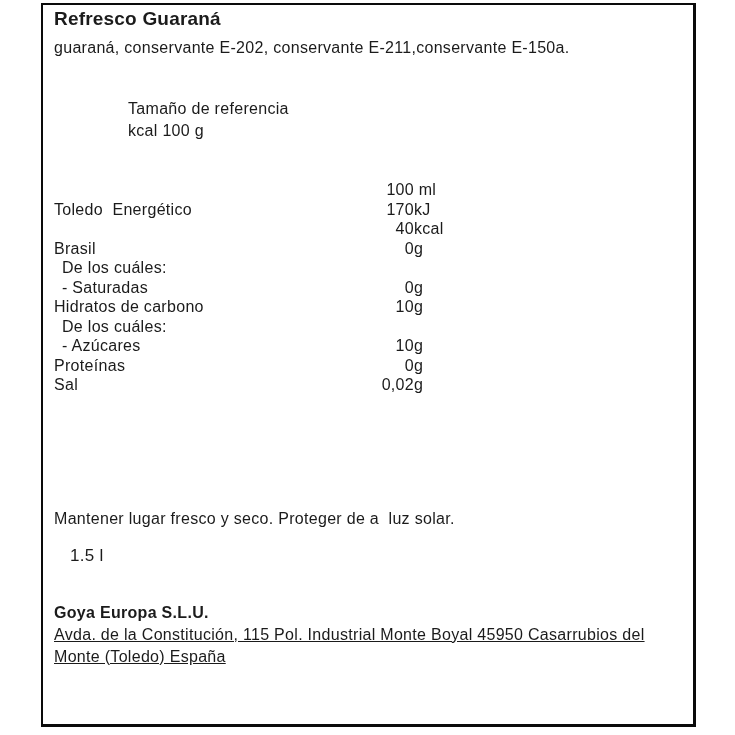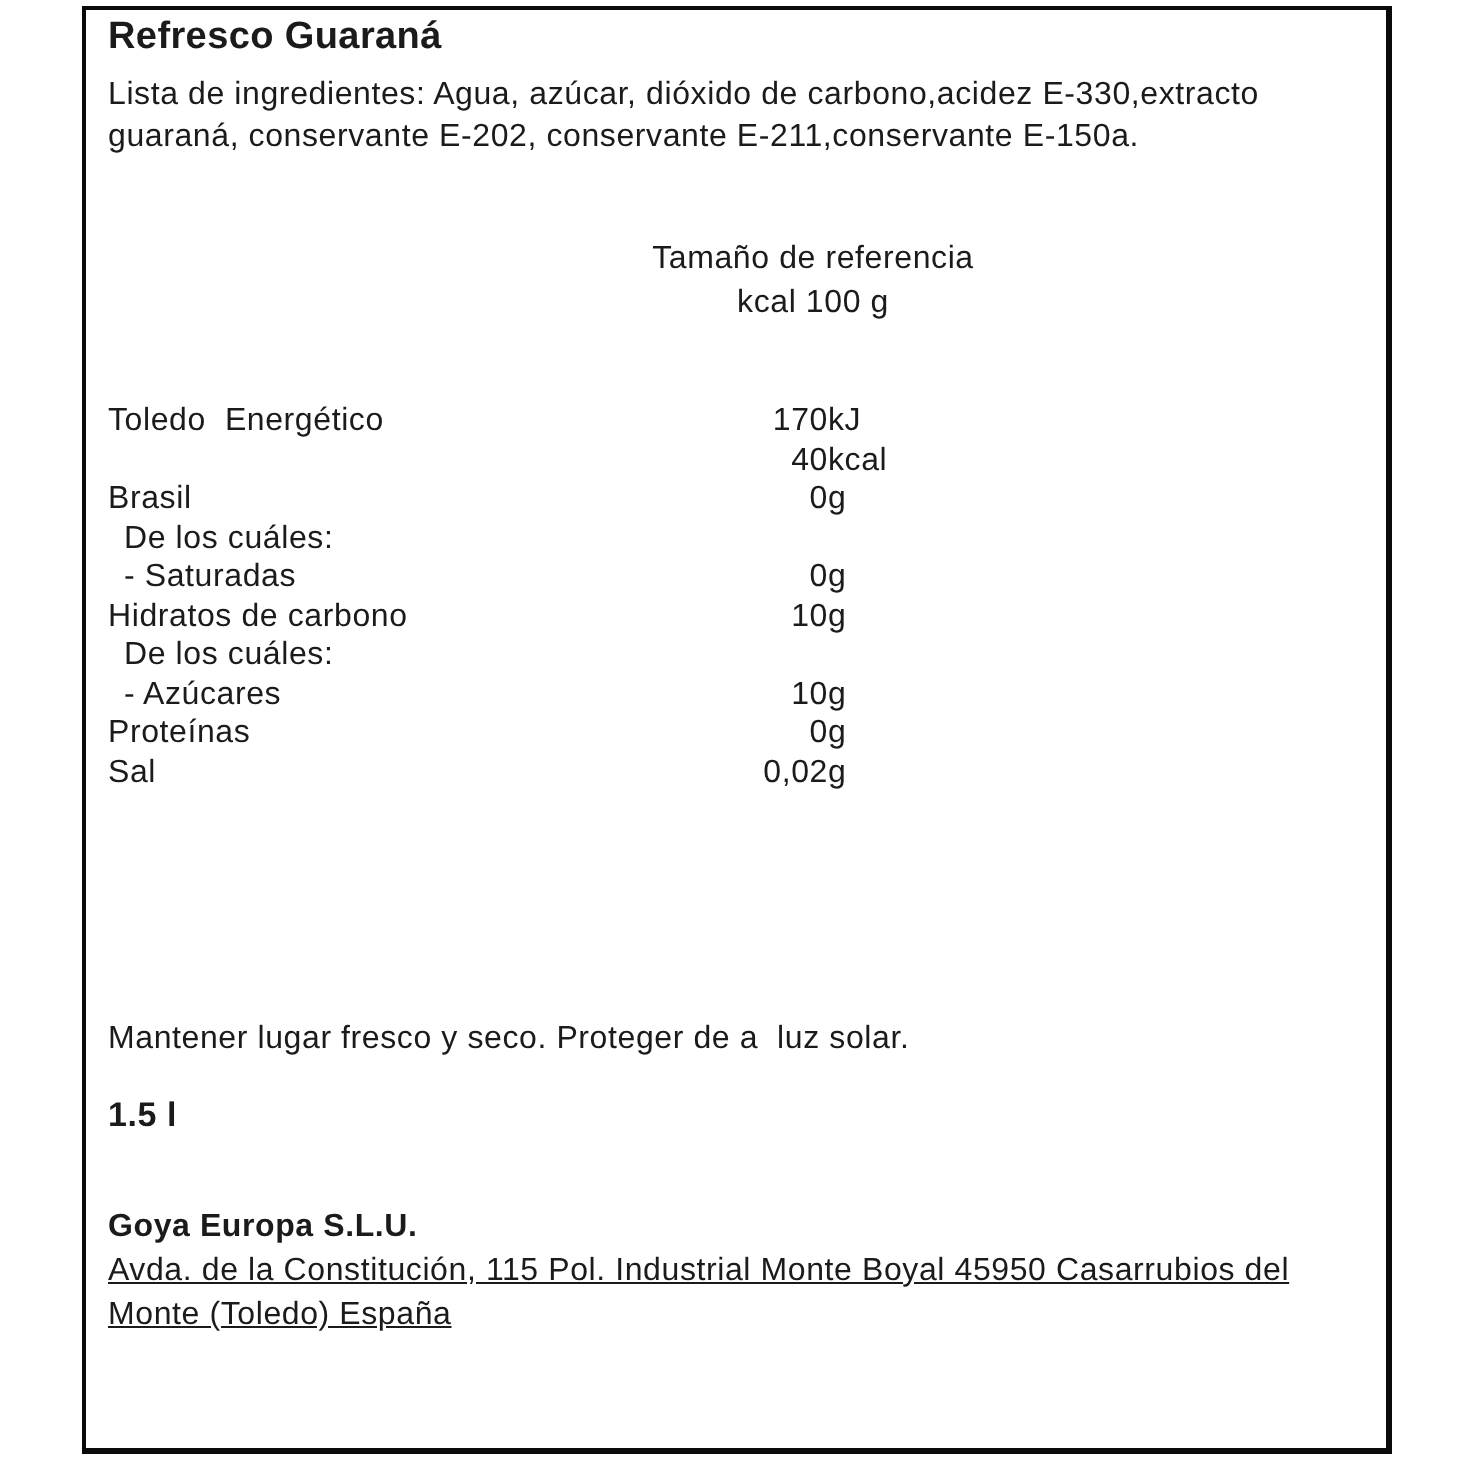--- a/index.html
+++ b/index.html
@@ -41,21 +41,21 @@
     margin: 0 0 6px 0;
     letter-spacing: 0.2px;
     white-space: pre-wrap;
   }
   .ingredients div {
     line-height: 21px;
     white-space: pre-wrap;
   }
   .reference {
     margin: 40px 0 0 74px;
-    text-align: center;
+    text-align: left;
     line-height: 22px;
   }
   .reference div { white-space: pre-wrap; }
   .nutrition {
     margin-top: 38px;
   }
   .nrow {
     display: flex;
     line-height: 19.5px;
   }
@@ -78,23 +78,24 @@
     white-space: pre;
   }
   .storage {
     margin-top: 114px;
     line-height: 19.5px;
     white-space: pre-wrap;
   }
   .volume {
     margin-top: 18px;
     font-size: 17px;
-    font-weight: bold;
+    font-weight: normal;
     line-height: 19.5px;
     white-space: pre-wrap;
+    margin-left: 16px;
   }
   .manufacturer {
     margin-top: 36px;
     line-height: 22px;
   }
   .manufacturer .name {
     font-weight: bold;
     white-space: pre-wrap;
   }
   .manufacturer .addr-line {
@@ -104,31 +105,35 @@
 </style>
 </head>
 <body>
 
 <div class="canvas">
   <div class="label-box">
 
     <div class="title">Refresco Guaraná</div>
 
     <div class="ingredients">
-      <div>Lista de ingredientes: Agua, azúcar, dióxido de carbono,acidez E-330,extracto</div>
       <div>guaraná, conservante E-202, conservante E-211,conservante E-150a.</div>
     </div>
 
     <div class="reference">
       <div>Tamaño de referencia</div>
       <div>kcal 100 g</div>
     </div>
 
     <div class="nutrition">
 
+    <div class="nrow">
+          <div class="nlabel"></div>
+          <div class="nnum">100</div>
+          <div class="nunit"> ml</div>
+        </div>
         <div class="nrow">
           <div class="nlabel">Toledo  Energético</div>
           <div class="nnum">170</div>
           <div class="nunit">kJ</div>
         </div>
         <div class="nrow">
           <div class="nlabel"></div>
           <div class="nnum">40</div>
           <div class="nunit">kcal</div>
         </div>

